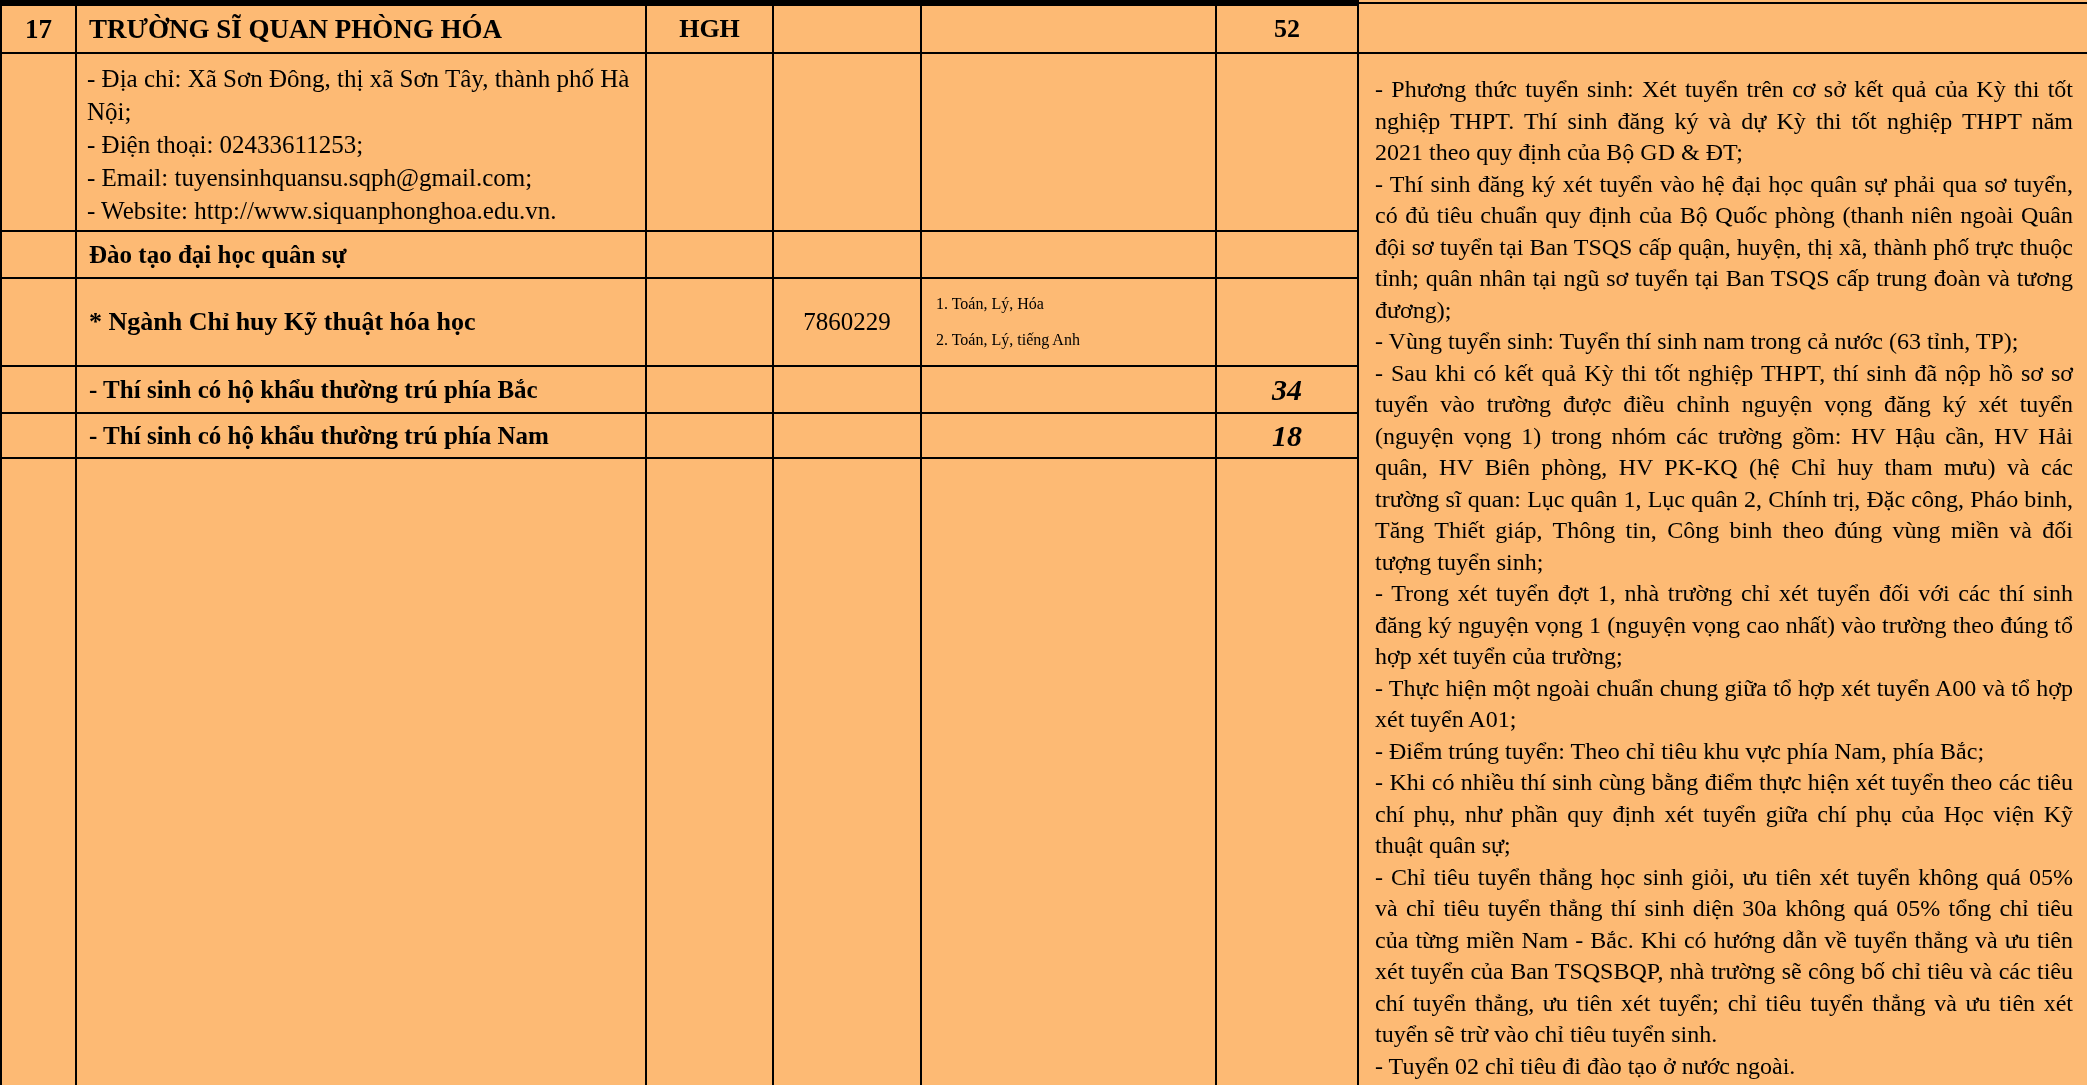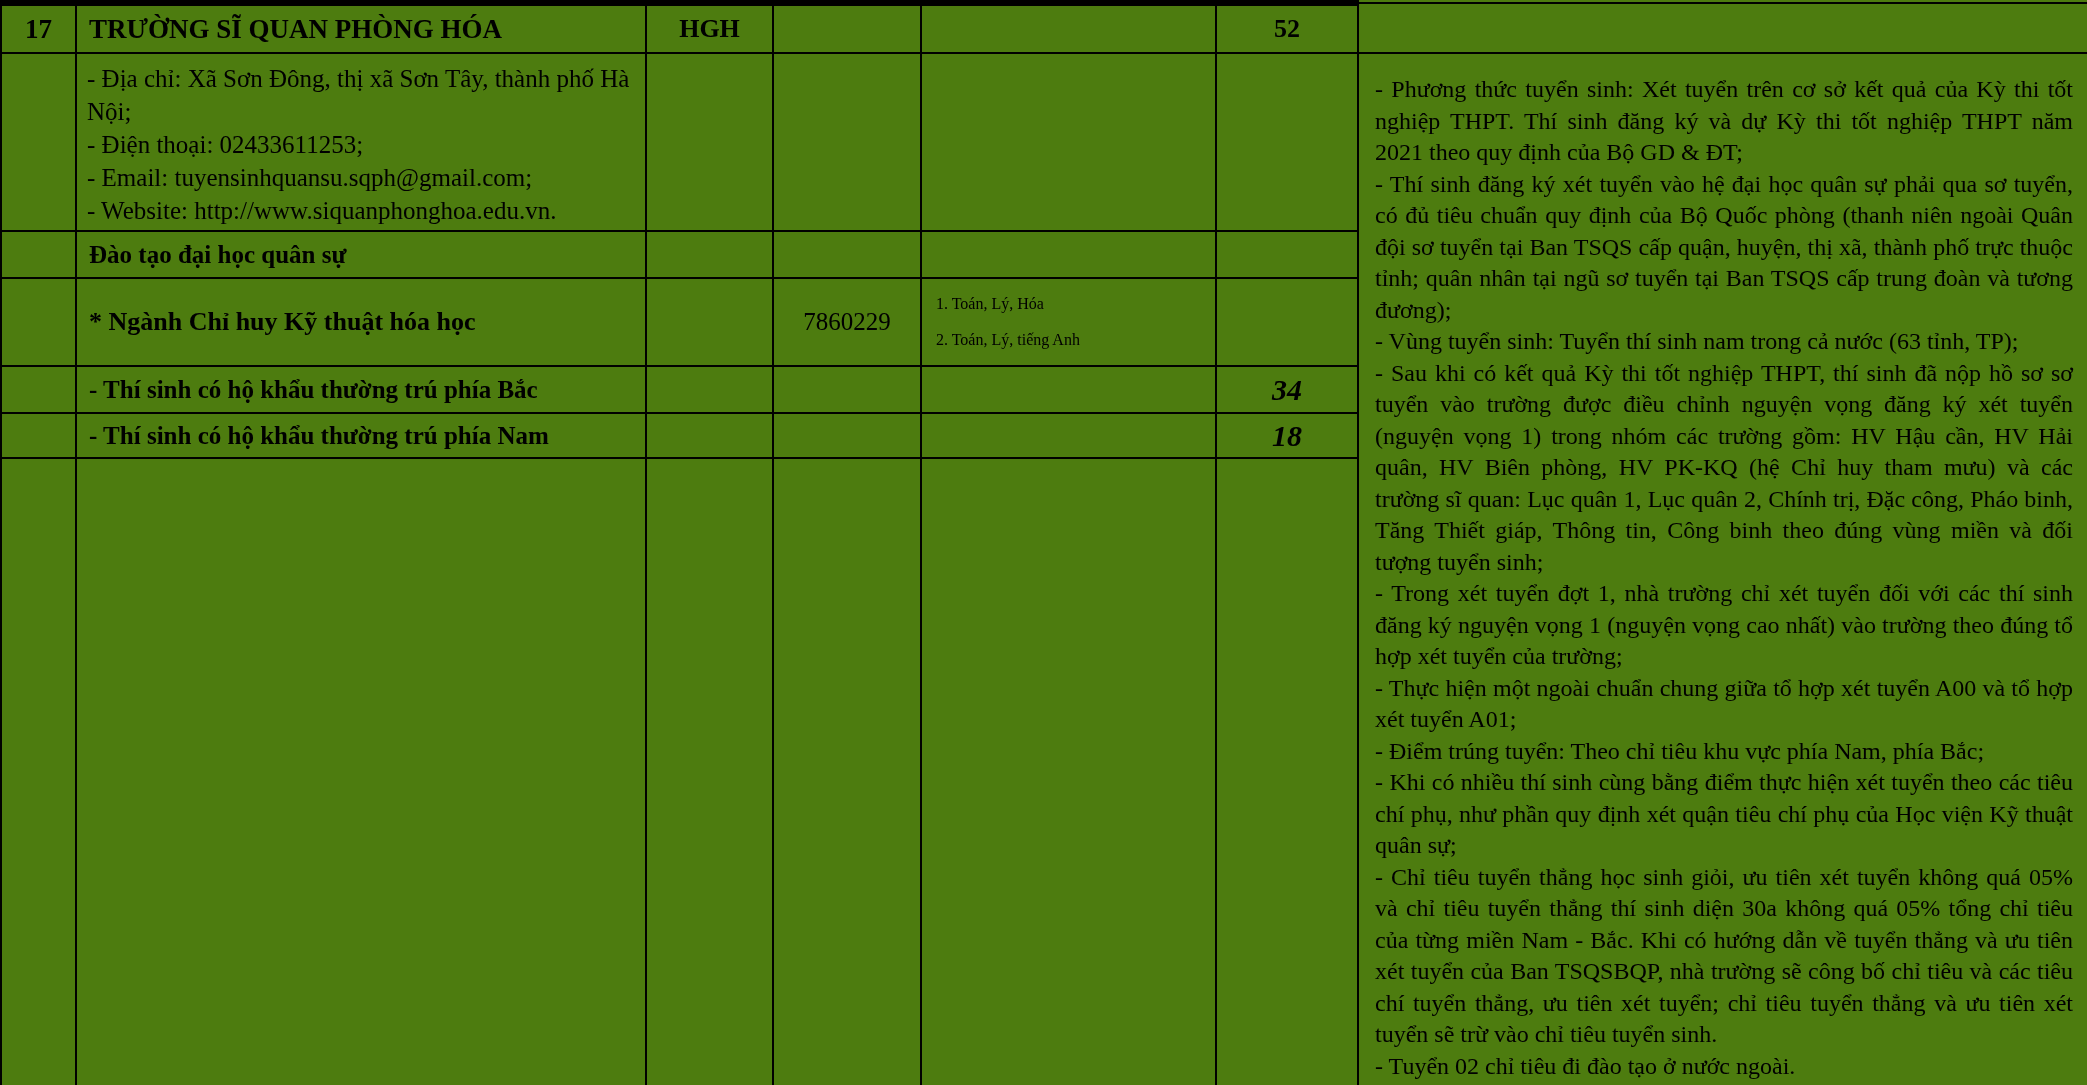--- a/index.html
+++ b/index.html
@@ -7,21 +7,21 @@
     padding: 0;
     background: #ffffff;
     width: 2087px;
     height: 1085px;
     overflow: hidden;
   }
   .page {
     position: relative;
     width: 2087px;
     height: 1085px;
-    background: #4d7c0f;
+    background: #fdba74;
     font-family: "Liberation Serif", "DejaVu Serif", serif;
     color: #000000;
   }
   table.doc-table {
     border-collapse: collapse;
     table-layout: fixed;
     width: 2087px;
     height: 1085px;
   }
   col.c1 { width: 75px; }
@@ -150,21 +150,21 @@
       <td></td>
       <td></td>
       <td class="notes-cell" rowspan="6">
         <p>- Phương thức tuyển sinh: Xét tuyển trên cơ sở kết quả của Kỳ thi tốt nghiệp THPT. Thí sinh đăng ký và dự Kỳ thi tốt nghiệp THPT năm 2021 theo quy định của Bộ GD &amp; ĐT;</p>
         <p>- Thí sinh đăng ký xét tuyển vào hệ đại học quân sự phải qua sơ tuyển, có đủ tiêu chuẩn quy định của Bộ Quốc phòng (thanh niên ngoài Quân đội sơ tuyển tại Ban TSQS cấp quận, huyện, thị xã, thành phố trực thuộc tỉnh; quân nhân tại ngũ sơ tuyển tại Ban TSQS cấp trung đoàn và tương đương);</p>
         <p>- Vùng tuyển sinh: Tuyển thí sinh nam trong cả nước (63 tỉnh, TP);</p>
         <p>- Sau khi có kết quả Kỳ thi tốt nghiệp THPT, thí sinh đã nộp hồ sơ sơ tuyển vào trường được điều chỉnh nguyện vọng đăng ký xét tuyển (nguyện vọng 1) trong nhóm các trường gồm: HV Hậu cần, HV Hải quân, HV Biên phòng, HV PK-KQ (hệ Chỉ huy tham mưu) và các trường sĩ quan: Lục quân 1, Lục quân 2, Chính trị, Đặc công, Pháo binh, Tăng Thiết giáp, Thông tin, Công binh theo đúng vùng miền và đối tượng tuyển sinh;</p>
         <p>- Trong xét tuyển đợt 1, nhà trường chỉ xét tuyển đối với các thí sinh đăng ký nguyện vọng 1 (nguyện vọng cao nhất) vào trường theo đúng tổ hợp xét tuyển của trường;</p>
         <p>- Thực hiện một ngoài chuẩn chung giữa tổ hợp xét tuyển A00 và tổ hợp xét tuyển A01;</p>
         <p>- Điểm trúng tuyển: Theo chỉ tiêu khu vực phía Nam, phía Bắc;</p>
-        <p>- Khi có nhiều thí sinh cùng bằng điểm thực hiện xét tuyển theo các tiêu chí phụ, như phần quy định xét quận tiêu chí phụ của Học viện Kỹ thuật quân sự;</p>
+        <p>- Khi có nhiều thí sinh cùng bằng điểm thực hiện xét tuyển theo các tiêu chí phụ, như phần quy định xét tuyển giữa chí phụ của Học viện Kỹ thuật quân sự;</p>
         <p>- Chỉ tiêu tuyển thẳng học sinh giỏi, ưu tiên xét tuyển không quá 05% và chỉ tiêu tuyển thẳng thí sinh diện 30a không quá 05% tổng chỉ tiêu của từng miền Nam - Bắc. Khi có hướng dẫn về tuyển thẳng và ưu tiên xét tuyển của Ban TSQSBQP, nhà trường sẽ công bố chỉ tiêu và các tiêu chí tuyển thẳng, ưu tiên xét tuyển; chỉ tiêu tuyển thẳng và ưu tiên xét tuyển sẽ trừ vào chỉ tiêu tuyển sinh.</p>
         <p>- Tuyển 02 chỉ tiêu đi đào tạo ở nước ngoài.</p>
       </td>
     </tr>
 
     <tr style="height:47px;">
       <td></td>
       <td class="group-cell">Đào tạo đại học quân sự</td>
       <td></td>
       <td></td>

